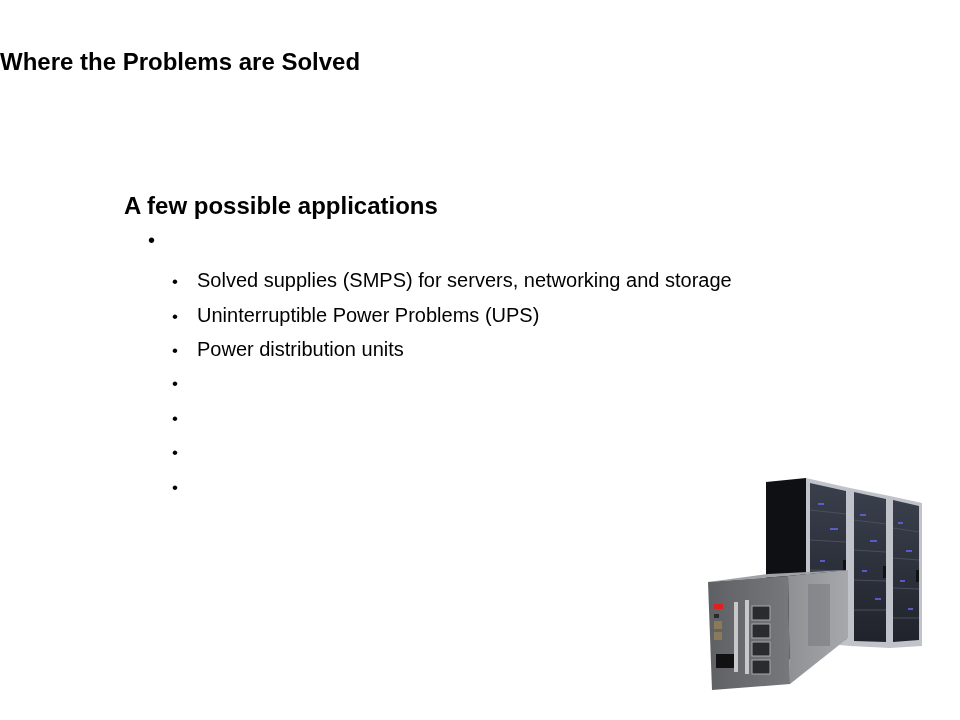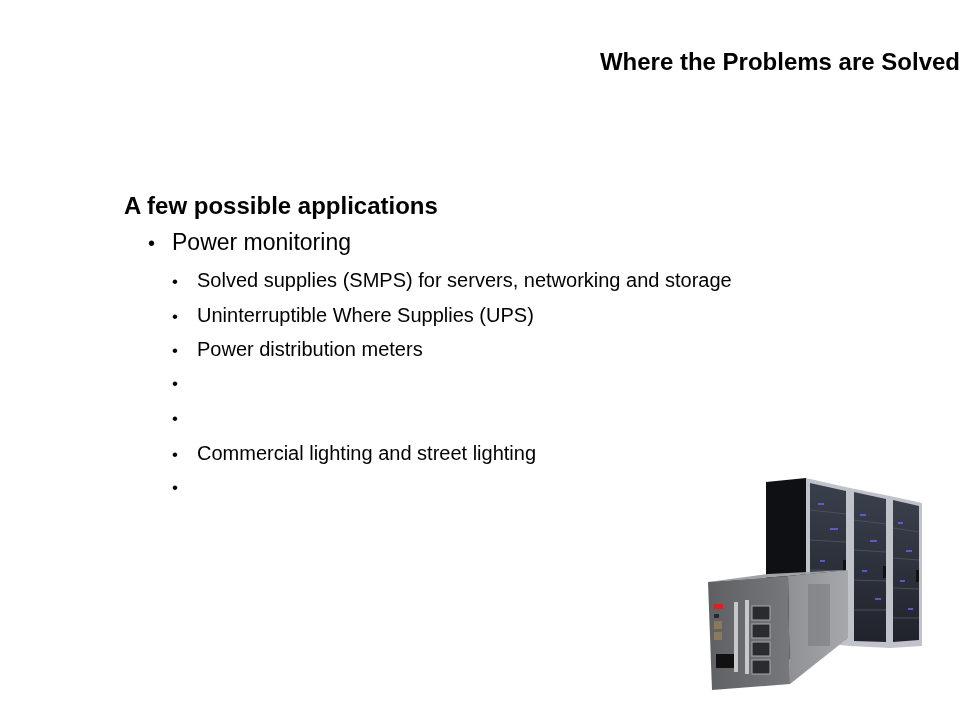--- a/index.html
+++ b/index.html
@@ -7,21 +7,21 @@
       width: 960px; height: 720px;
       background: #ffffff;
       position: relative;
       overflow: hidden;
       font-family: "Liberation Sans", sans-serif;
       color: #000;
     }
     .title {
       position: absolute;
       left: 0; top: 48px; width: 960px;
-      text-align: right;
+      text-align: left;
       font-weight: bold;
       font-size: 24px;
       letter-spacing: 0;
     }
     .heading {
       position: absolute;
       left: 124px; top: 192px;
       font-weight: bold;
       font-size: 24px;
     }
@@ -50,45 +50,43 @@
   </style>
 </head>
 <body>
 
 <div class="title">Where the Problems are Solved</div>
 
 <div class="heading">A few possible applications</div>
 
 <div class="l1">
   <span class="bullet">•</span>
-  <span>Power monitoring</span>
 </div>
 
 <ul class="l2list">
   <li>
       <span class="bullet">•</span>
       <span>Solved supplies (SMPS) for servers, networking and storage</span>
     </li>
   <li>
       <span class="bullet">•</span>
-      <span>Uninterruptible Where Supplies (UPS)</span>
+      <span>Uninterruptible Power Problems (UPS)</span>
     </li>
   <li>
       <span class="bullet">•</span>
-      <span>Power distribution meters</span>
+      <span>Power distribution units</span>
     </li>
   <li>
       <span class="bullet">•</span>
     </li>
   <li>
       <span class="bullet">•</span>
     </li>
   <li>
       <span class="bullet">•</span>
-      <span>Commercial lighting and street lighting</span>
     </li>
   <li>
       <span class="bullet">•</span>
     </li>
 </ul>
 
 <div class="illus">
   <svg width="240" height="240" viewBox="0 0 240 240" xmlns="http://www.w3.org/2000/svg">
     <defs>
       <linearGradient id="rackFace" x1="0" y1="0" x2="0" y2="1">

